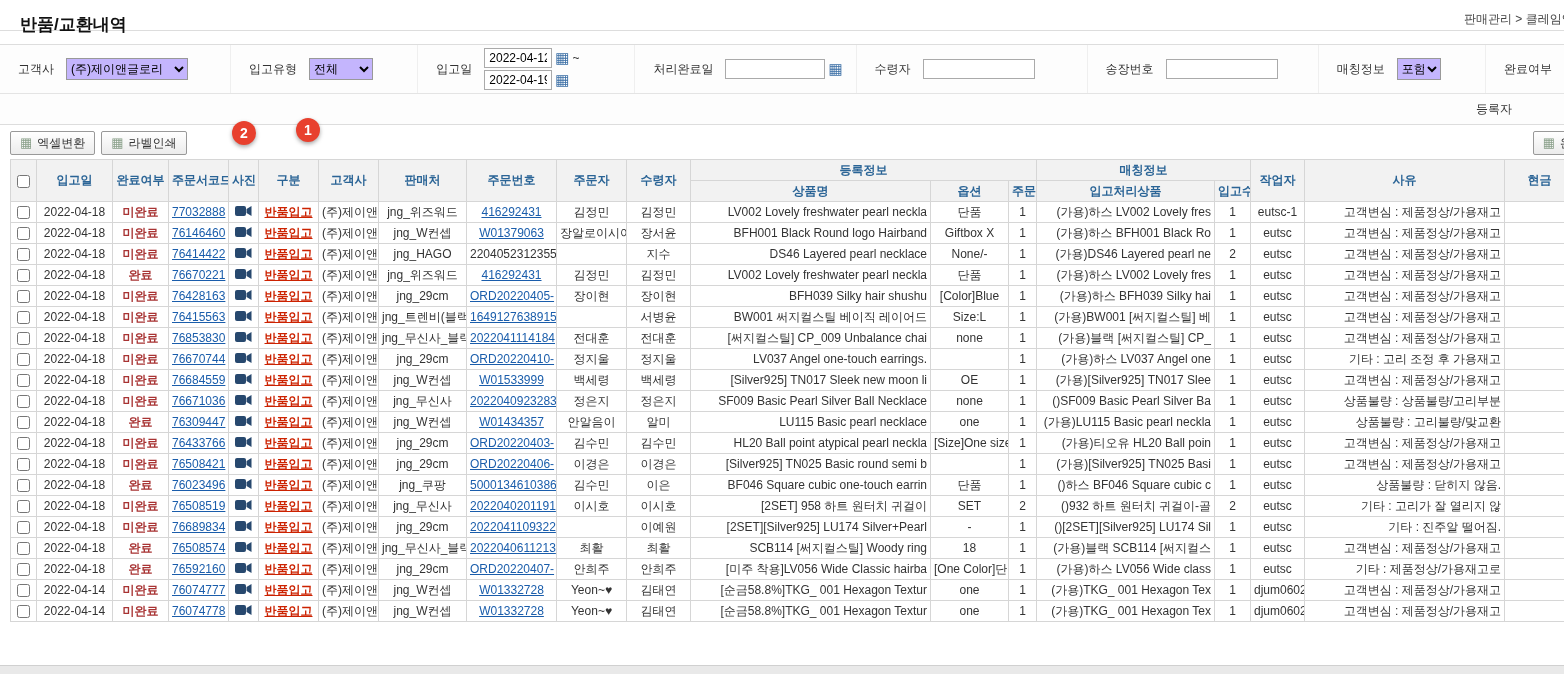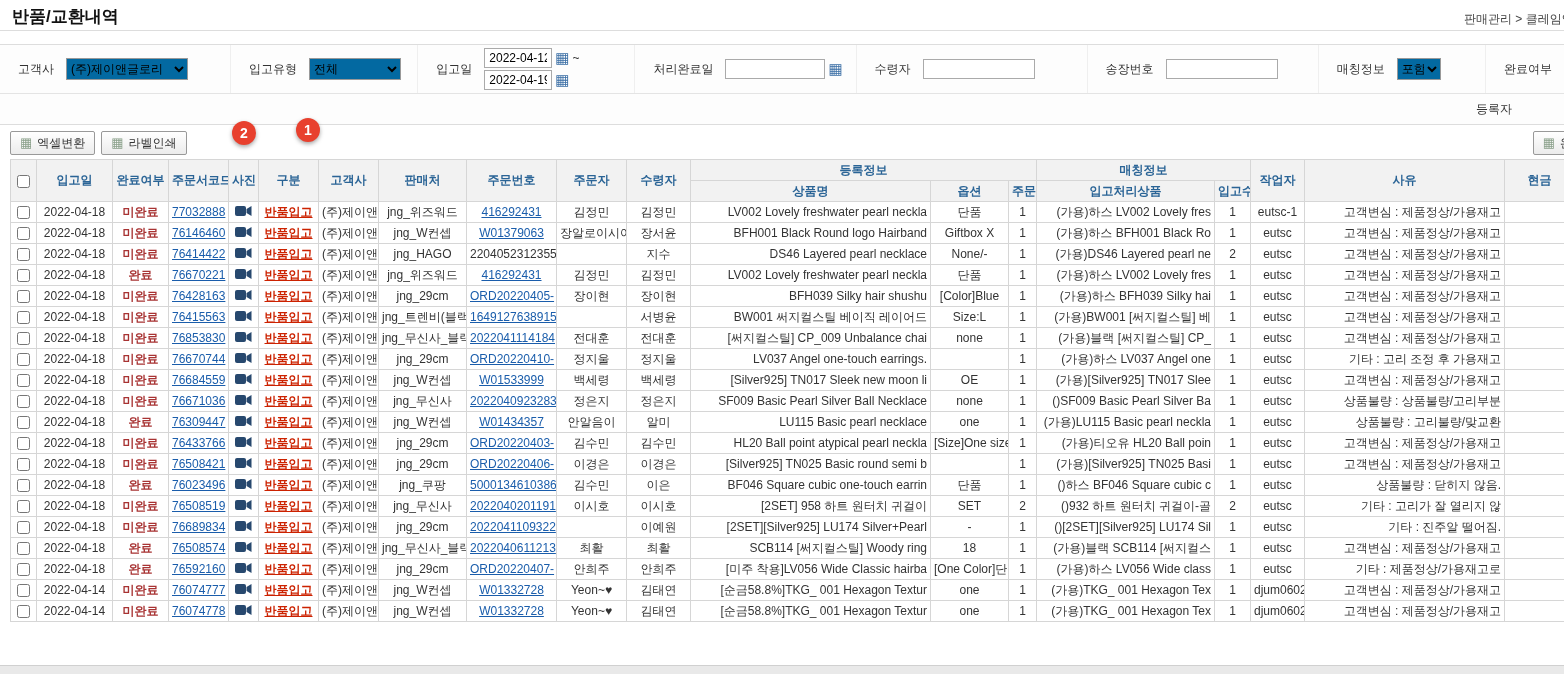--- a/index.html
+++ b/index.html
@@ -13,31 +13,31 @@
   }
   *{box-sizing:border-box;}
   html,body{margin:0;padding:0;}
   body{
     width:1564px;height:674px;overflow:hidden;position:relative;
     background:#fff;color:#333;
     font-family:"Liberation Sans","DejaVu Sans",sans-serif;font-size:12px;
   }
   
   .topbar{height:31px;border-bottom:1px solid #ddd;position:relative;padding:5px 10px 0 12px;}
-  .page-title{font-size:17px;font-weight:bold;color:#111;margin:0;display:inline-block;}
+  .page-title{font-size:17px;font-weight:bold;color:#111;margin:8px;display:inline-block;}
   .breadcrumb{position:absolute;left:1434px;top:11px;white-space:nowrap;font-size:12px;color:#444;margin-left:30px;}
   
   .filter-panel{margin-top:13px;border-top:1px solid #ddd;border-bottom:1px solid #ddd;background:#fdfdfd;width:1564px;}
   .f-row{display:flex;align-items:center;}
   .f-row1{height:49px;border-bottom:1px solid var(--border-light);}
   .f-row2{height:30px;justify-content:flex-end;}
   .f-cell{display:flex;align-items:center;height:100%;border-right:1px solid #efefef;padding-left:18px;}
   .f-cell:last-child{border-right:none;}
   .f-label{color:#333;margin-right:12px;white-space:nowrap;}
-  select{font-family:inherit;font-size:12px;height:22px;border:1px solid #999;background:#0369a1;}
+  select{font-family:inherit;font-size:12px;height:22px;border:1px solid #999;background:#c4b5fd;}
   input[type=text]{font-family:inherit;font-size:12px;height:20px;border:1px solid #aaa;padding:0 4px;}
   .date-stack{display:flex;flex-direction:column;gap:2px;}
   .date-line{display:flex;align-items:center;gap:3px;}
   .date-input{width:68px;}
   .wide-input{width:112px;}
   .mid-input{width:100px;}
   .cal-icon{color:#3a6ea5;font-size:15px;line-height:14px;cursor:pointer;}
   .tilde{color:#333;}
   
   .toolbar{height:32px;display:flex;align-items:center;gap:6px;padding:0 0 0 10px;position:relative;margin-top:2px;}
@@ -77,21 +77,21 @@
 <div class="filter-panel">
   <div class="f-row f-row1">
     <div class="f-cell" style="width:232px">
       <span class="f-label">고객사</span>
       <select style="width:122px">
         <option>(주)제이앤글로리</option>
       </select>
     </div>
     <div class="f-cell" style="width:188px">
       <span class="f-label">입고유형</span>
-      <select style="width:92px">
+      <select style="width:64px">
         <option>전체</option>
       </select>
     </div>
     <div class="f-cell" style="width:218px">
       <span class="f-label">입고일</span>
       <div class="date-stack">
         <div class="date-line">
           <input type="text" class="date-input" value="2022-04-12" style="">
           <span class="cal-icon">▦</span>
           <span class="tilde">~</span>

